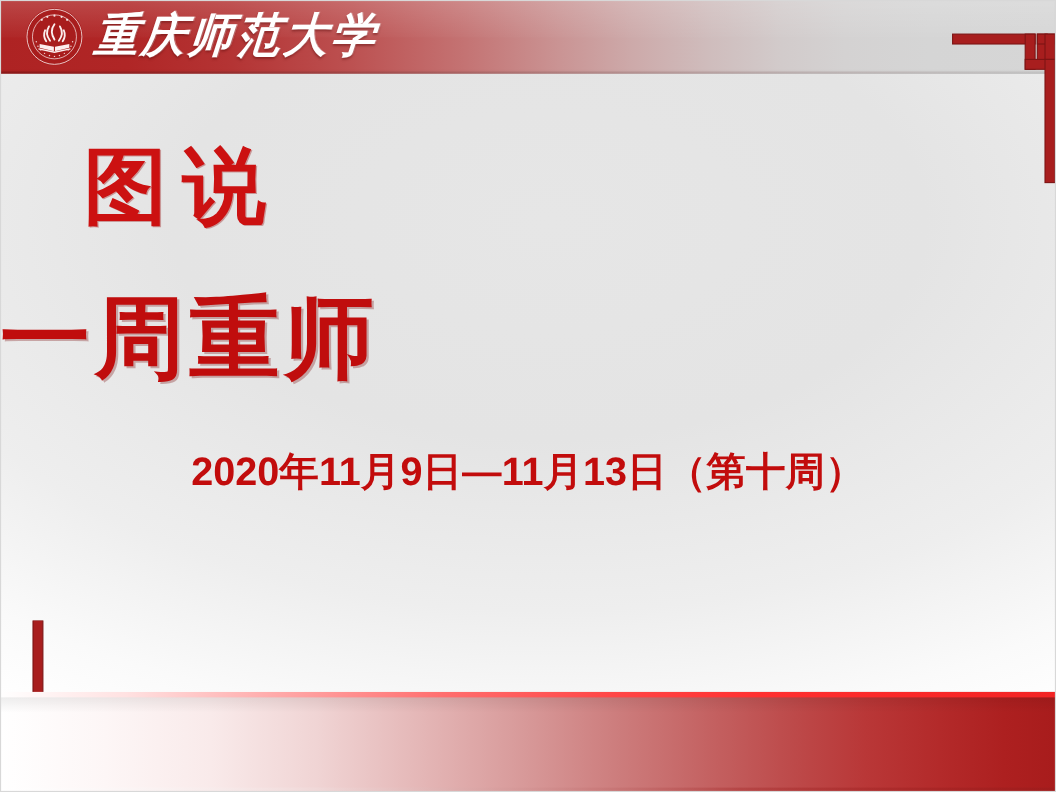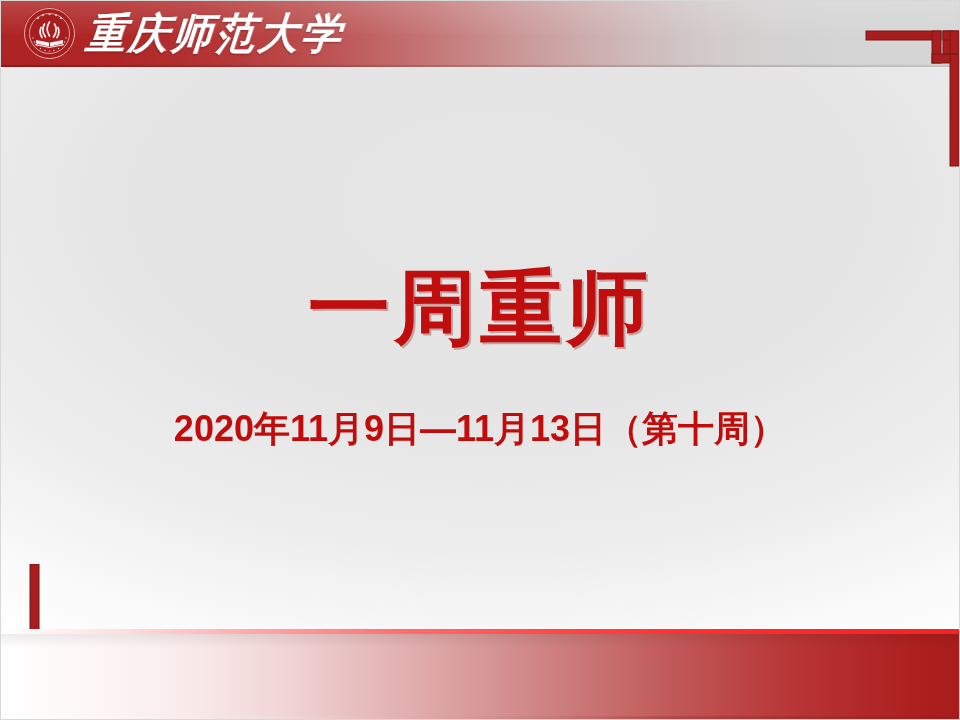--- a/index.html
+++ b/index.html
@@ -124,21 +124,21 @@
     line-height: 1;
     white-space: nowrap;
     text-shadow: 1px 1px 0 rgba(150,10,10,0.35);
   }
 
   .title-main {
     position: absolute;
     left: 0;
     right: 0;
     top: 266px;
-    text-align: center;
+    text-align: left;
     color: #C00D0D;
     font-family: "DejaVu Serif", "Liberation Serif", serif;
     font-size: 82px;
     font-weight: 700;
     letter-spacing: 4px;
     line-height: 1;
     white-space: nowrap;
     text-shadow: 2px 2px 0 rgba(120,8,8,0.30);
   }
 
@@ -284,20 +284,21 @@
 
         <rect x="79" y="23" width="9" height="23"></rect>
         <rect x="79" y="23" width="16" height="9"></rect>
         <rect x="86" y="23" width="9" height="23"></rect>
 
         <rect x="86" y="46" width="9" height="112"></rect>
       </g>
     </svg>
   </div>
 
+  <div class="title-seal">图说</div>
 
   <div class="title-main">一周重师</div>
 
   <div class="title-date">2020年11月9日—11月13日（第十周）</div>
 
   <div class="ornament ornament-bl">
     <svg viewBox="0 0 160 150" width="160" height="150" xmlns="http://www.w3.org/2000/svg">
       <g fill="#a81e1e" stroke="#7d1414" stroke-width="1">
 
         <rect x="22" y="0" width="9" height="108"></rect>

